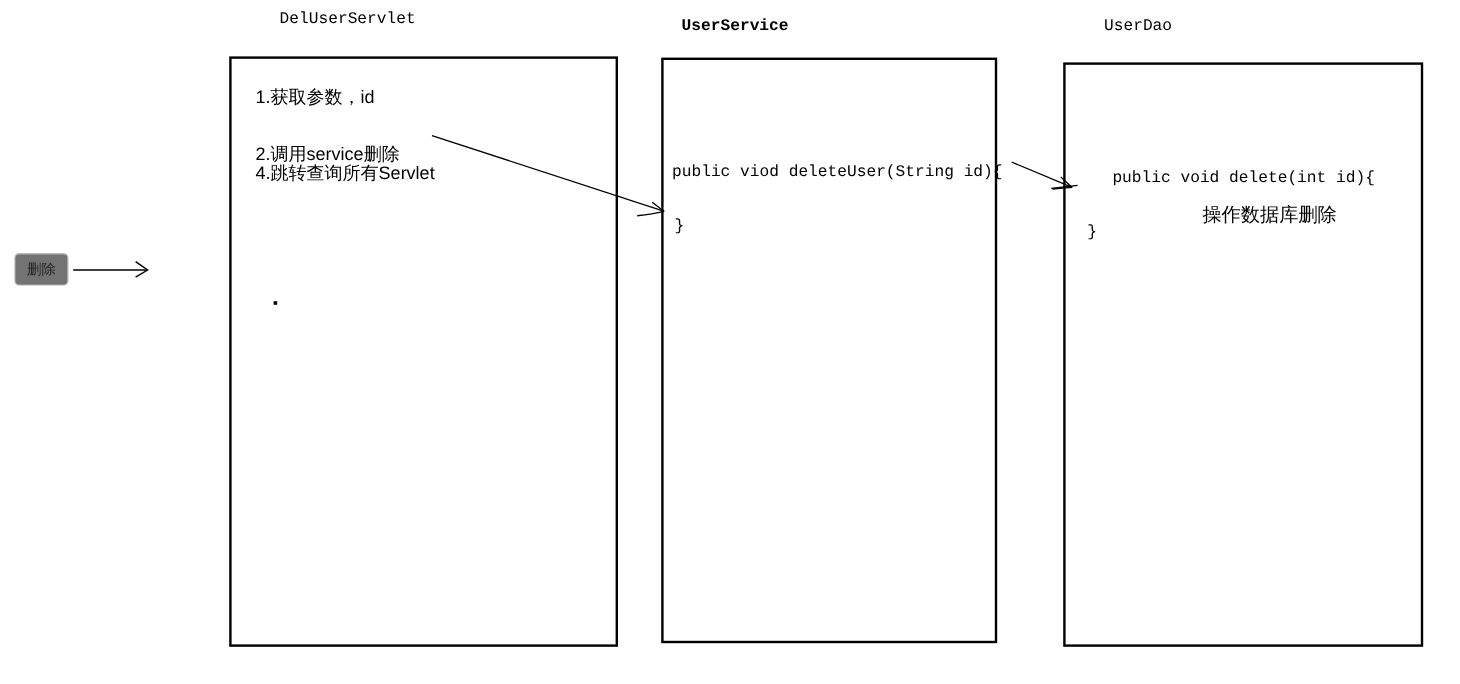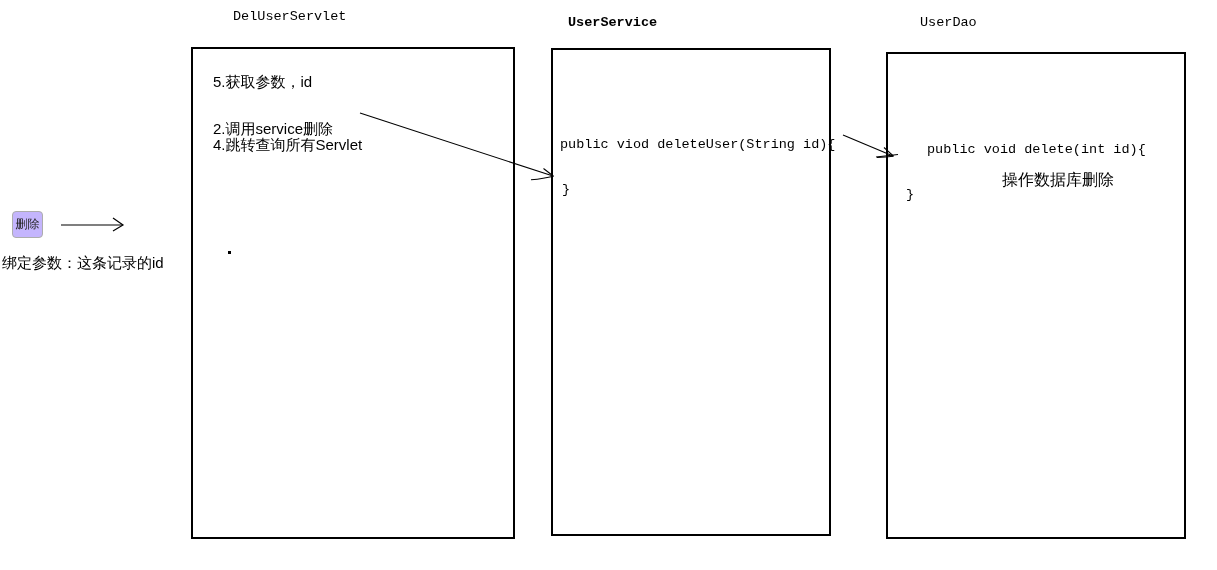--- a/index.html
+++ b/index.html
@@ -45,24 +45,24 @@
   .svc-line2 { left: 625px; top: 170px; }
   .svc-line3 { left: 562px; top: 182px; }
 
   .dao-line1 { left: 927px; top: 142px; }
   .dao-line2 { left: 964px; top: 171px; font-size: 16px; margin-left: 38px; }
   .dao-line3 { left: 906px; top: 187px; }
 
   .delete-button {
     position: absolute;
     left: 12px; top: 211px;
-    width: 31px; height: 27px;
+    width: 45px; height: 27px;
     border: 1px solid #adadad;
     border-radius: 4px;
-    background: #c4b5fd;
+    background: #737373;
     display: flex;
     align-items: center;
     justify-content: center;
     font-family: "Liberation Sans", sans-serif;
     font-size: 12px;
     color: #222222;
     cursor: pointer;
     box-sizing: border-box;
   }
   .caption { left: 2px; top: 254px; }
@@ -98,35 +98,34 @@
 <div class="canvas">
 
   <div class="abs mono title-servlet">DelUserServlet</div>
   <div class="abs mono title-service">UserService</div>
   <div class="abs mono title-dao">UserDao</div>
 
   <div class="lane-box box-servlet"></div>
   <div class="lane-box box-service"></div>
   <div class="lane-box box-dao"></div>
 
-  <div class="abs cjk step1">5.获取参数，id</div>
+  <div class="abs cjk step1">1.获取参数，id</div>
   <div class="abs cjk step2">2.调用service删除</div>
   <div class="abs cjk step3">4.跳转查询所有Servlet</div>
 
   <div class="abs mono svc-line1">public viod deleteUser(String id){</div>
   <div class="abs mono svc-line3">}</div>
 
   <div class="abs mono dao-line1">public void delete(int id){</div>
   <div class="abs cjk dao-line2">操作数据库删除</div>
   <div class="abs mono dao-line3">}</div>
 
   <div class="delete-button">
     <span>删除</span>
   </div>
-  <div class="abs cjk caption">绑定参数：这条记录的id</div>
   <div class="stray-dot"></div>
 
   <svg class="arrow-layer" viewBox="0 0 1217 570" xmlns="http://www.w3.org/2000/svg">
 
     <g stroke="#000000" stroke-width="1.2" fill="none">
       <line x1="61" y1="225" x2="122" y2="225"></line>
       <polyline points="113,218 123,225 113,231"></polyline>
     </g>
 
     <g stroke="#000000" stroke-width="1.1" fill="none">

